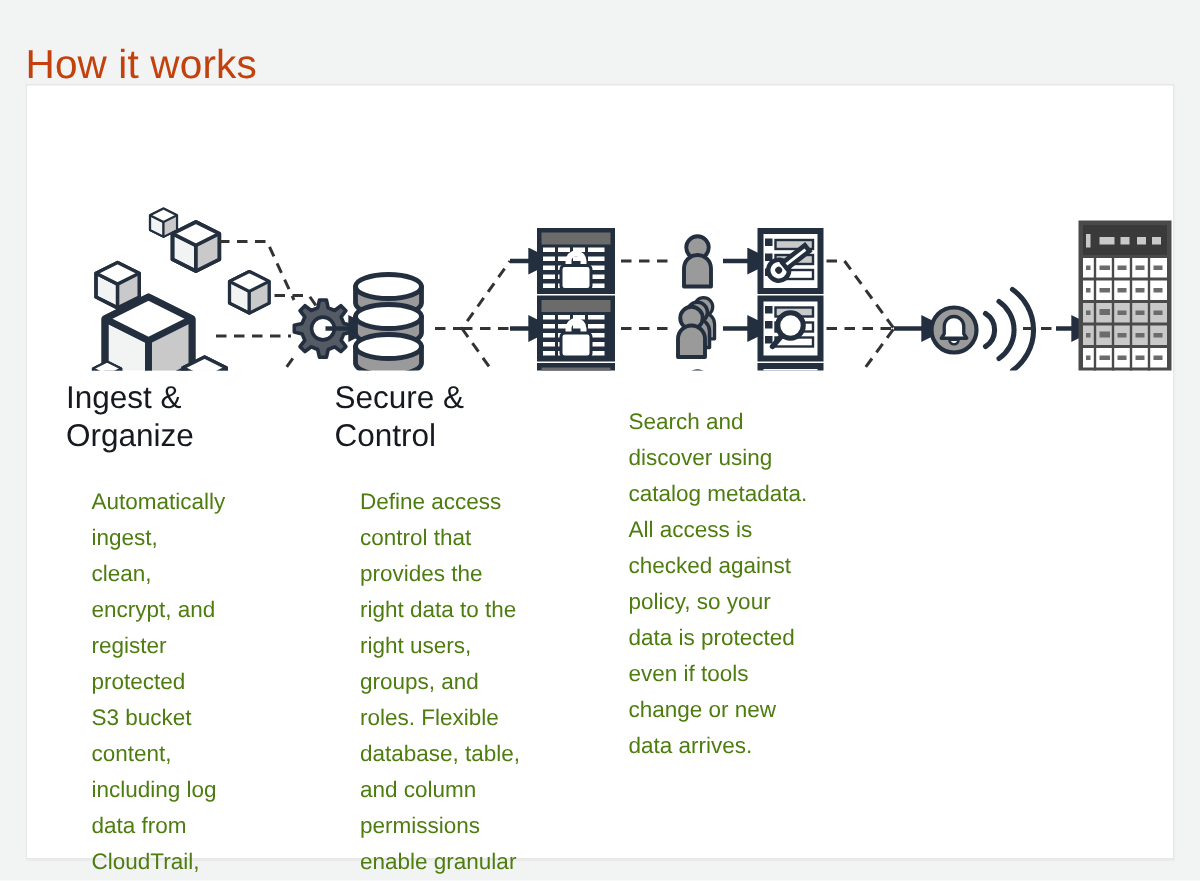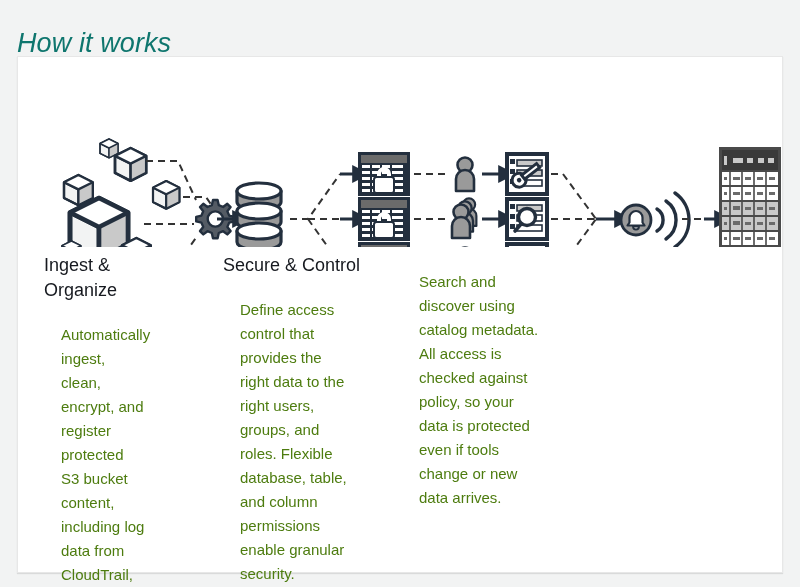--- a/index.html
+++ b/index.html
@@ -18,24 +18,23 @@
     position: relative;
     width: 800px;
     height: 587px;
   }
   .page-title {
     position: absolute;
     left: 17px;
     top: 8px;
     font-size: 27px;
     font-weight: 400;
-    color: #0f766e;
+    color: #c2410c;
     letter-spacing: 0.1px;
     line-height: 34px;
-    font-style: italic;
   }
   .card {
     position: absolute;
     left: 17px;
     top: 56px;
     width: 766px;
     height: 517px;
     background: #ffffff;
     border: 1px solid #e7e7e7;
     box-shadow: 0 1px 1px rgba(0,0,0,0.10);
@@ -59,21 +58,21 @@
     display: flex;
     box-sizing: border-box;
     padding: 0 24px 0 26px;
   }
   .col {
     width: 25%;
     box-sizing: border-box;
     padding-right: 22px;
   }
   .col-heading {
-    font-size: 18px;
+    font-size: 21px;
     font-weight: 400;
     color: #16191f;
     line-height: 25px;
     margin: 0 0 20px 0;
   }
   .col-body {
     font-size: 15px;
     font-weight: 400;
     color: #4d7c0f;
     line-height: 24px;

